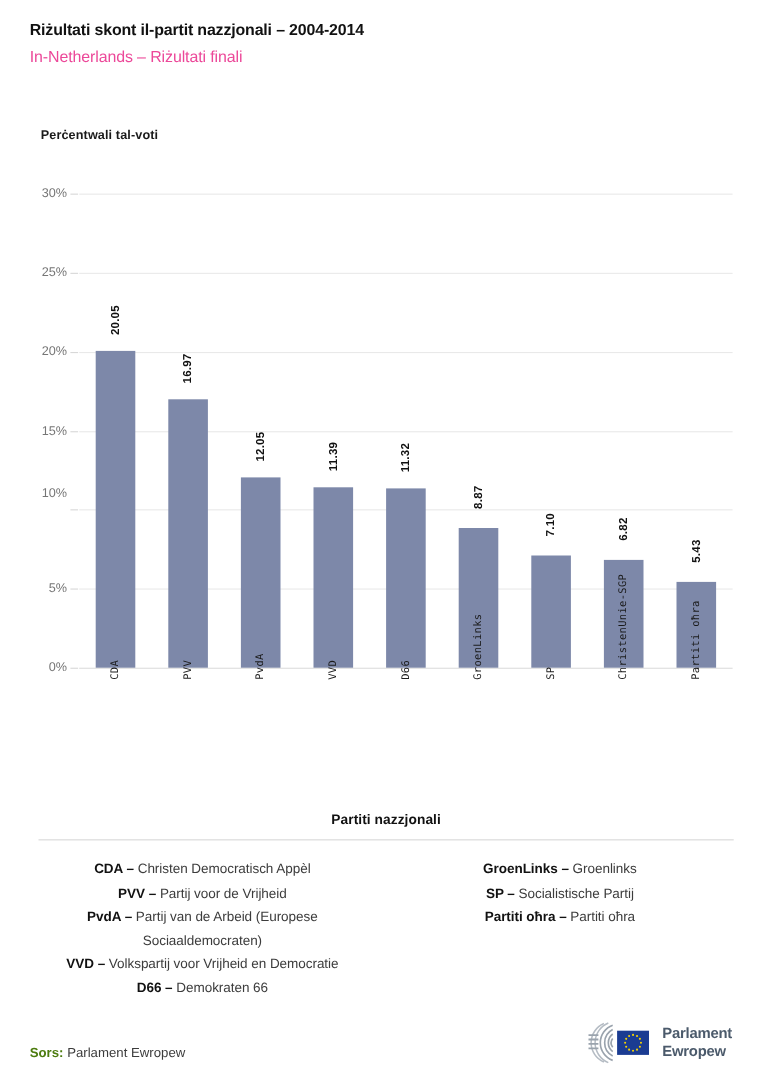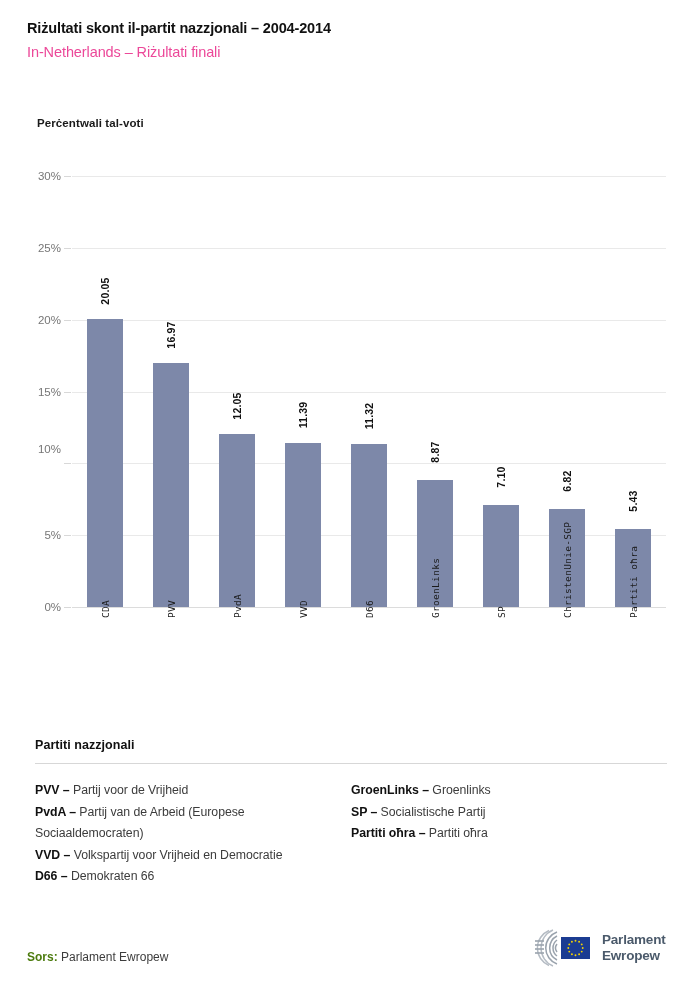--- a/index.html
+++ b/index.html
@@ -128,20 +128,21 @@
     transform-origin: top center;
     letter-spacing: 0.3px;
   }
 
   
   .legend {
     position: absolute;
     left: 35px;
     top: 738px;
     width: 632px;
+    text-align: center;
   }
   .legend-title {
     font-size: 12.5px;
     font-weight: bold;
     color: #111111;
     letter-spacing: 0.05px;
   }
   .legend-rule {
     margin-top: 11px;
     height: 1px;
@@ -277,20 +278,21 @@
         </div>
       </div>
   </div>
 </div>
 
 <div class="legend">
   <div class="legend-title">Partiti nazzjonali</div>
   <div class="legend-rule"></div>
   <div class="legend-cols">
     <div class="legend-col" id="legend-left">
+        <div class="legend-item"><span class="abbr">CDA –</span><span> Christen Democratisch Appèl</span></div>
         <div class="legend-item"><span class="abbr">PVV –</span><span> Partij voor de Vrijheid</span></div>
         <div class="legend-item"><span class="abbr">PvdA –</span><span> Partij van de Arbeid (Europese Sociaaldemocraten)</span></div>
         <div class="legend-item"><span class="abbr">VVD –</span><span> Volkspartij voor Vrijheid en Democratie</span></div>
         <div class="legend-item"><span class="abbr">D66 –</span><span> Demokraten 66</span></div>
       </div>
     <div class="legend-col" id="legend-right">
         <div class="legend-item"><span class="abbr">GroenLinks –</span><span> Groenlinks</span></div>
         <div class="legend-item"><span class="abbr">SP –</span><span> Socialistische Partij</span></div>
         <div class="legend-item"><span class="abbr">Partiti oħra –</span><span> Partiti oħra</span></div>
       </div>

